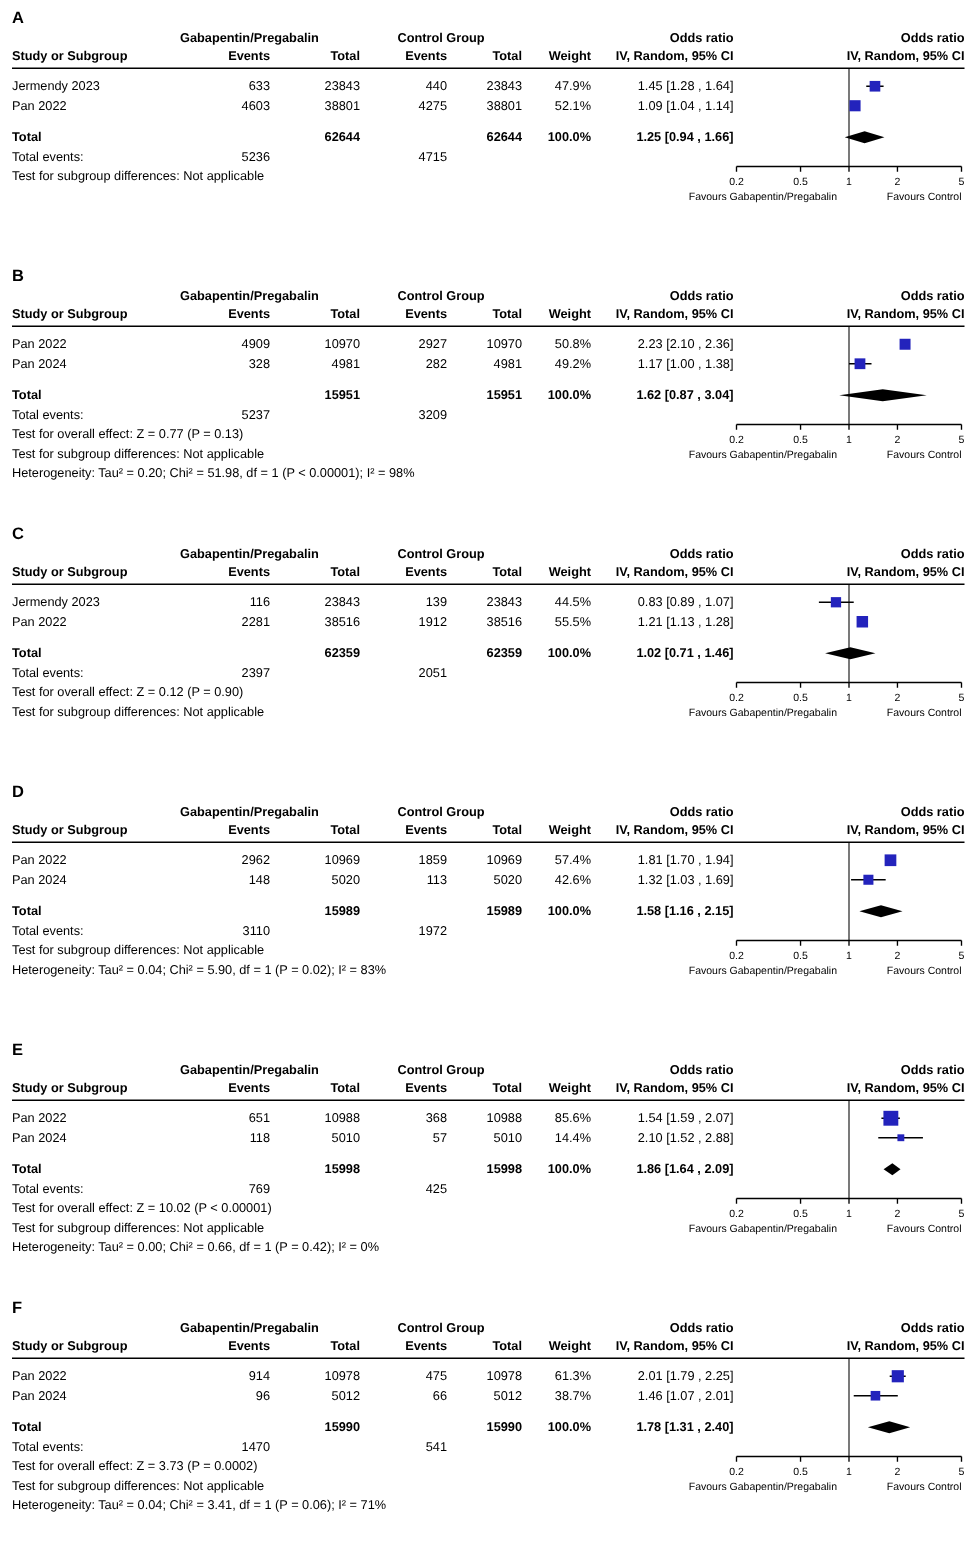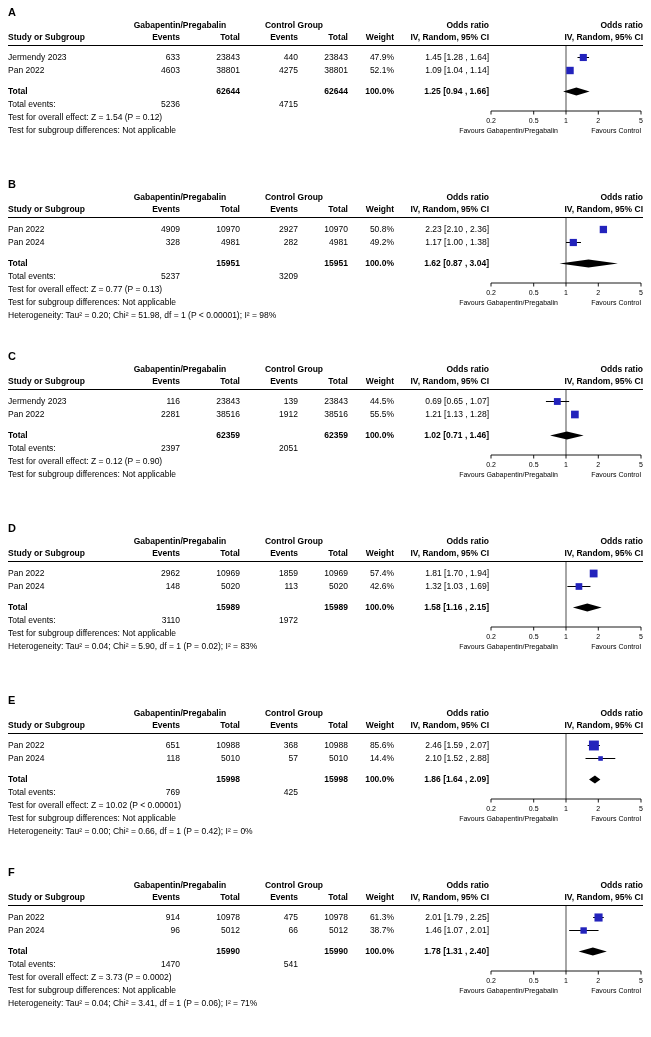--- a/index.html
+++ b/index.html
@@ -7,21 +7,21 @@
   body {
     width: 651px; height: 1037px;
     font-family: "Liberation Sans", "DejaVu Sans", sans-serif;
     font-size: 8.5px; color: #000;
     padding-top: 3px;
   }
   .panel { position: relative; height: 172px; padding: 2px 8px 0 8px; }
   .prow { display: grid; grid-template-columns: 112px 60px 60px 58px 50px 46px 95px 154px; line-height: 13px; }
   .c1{grid-column:1} .c2{grid-column:2} .c3{grid-column:3} .c4{grid-column:4}
   .c5{grid-column:5} .c6{grid-column:6} .c7{grid-column:7} .c8{grid-column:8}
-  .span23{grid-column:2/4;text-align:center} .span45{grid-column:4/6;text-align:center}
+  .span23{grid-column:2/4;} .span45{grid-column:4/6;text-align:center}
   .r{text-align:right} .ctr{text-align:right}
   .letter-row{height:14px;line-height:14px}
   .panel-letter{font-weight:bold;font-size:11px}
   .header1{line-height:12px;font-weight:bold}
   .header2{line-height:12px;font-weight:bold;border-bottom:1px solid #000;padding-bottom:2px}
   .rows{margin-top:5px}
   .study-row{height:13px}
   .total-row{margin-top:8px;font-weight:bold;height:13px}
   .events-row{height:13px}
   .foot{height:13px;line-height:13px}
@@ -81,21 +81,20 @@
       <div class="c5 r">62644</div>
       <div class="c6 r">100.0%</div>
       <div class="c7 ctr">1.25 [0.94 , 1.66]</div>
       <div class="c8"></div>
     </div>
     <div class="prow events-row">
       <div class="c1">Total events:</div>
       <div class="c2 r">5236</div>
       <div class="c4 r">4715</div>
     </div>
-    <div class="foot">Test for overall effect: Z = 1.54 (P = 0.12)</div>
     <div class="foot">Test for subgroup differences: Not applicable</div>
     <svg class="plot" viewBox="0 0 300 172">
         <line x1="221" y1="43" x2="221" y2="108" stroke="#000" stroke-width="0.7"></line>
         <line x1="146" y1="108" x2="296" y2="108" stroke="#000" stroke-width="0.9"></line>
         <line x1="146" y1="108" x2="146" y2="111.5" stroke="#000" stroke-width="0.9"></line>
         <text x="146" y="120" text-anchor="middle" font-size="7" fill="#000">0.2</text>
         <line x1="188.69925814449553" y1="108" x2="188.69925814449553" y2="111.5" stroke="#000" stroke-width="0.9"></line>
         <text x="188.69925814449553" y="120" text-anchor="middle" font-size="7" fill="#000">0.5</text>
         <line x1="221" y1="108" x2="221" y2="111.5" stroke="#000" stroke-width="0.9"></line>
         <text x="221" y="120" text-anchor="middle" font-size="7" fill="#000">1</text>
@@ -217,21 +216,21 @@
       <div class="c8 ctr">IV, Random, 95% CI</div>
     </div>
     <div class="rows">
         <div class="prow study-row">
     <div class="c1">Jermendy 2023</div>
     <div class="c2 r">116</div>
     <div class="c3 r">23843</div>
     <div class="c4 r">139</div>
     <div class="c5 r">23843</div>
     <div class="c6 r">44.5%</div>
-    <div class="c7 ctr">0.69 [0.65 , 1.07]</div>
+    <div class="c7 ctr">0.83 [0.89 , 1.07]</div>
     <div class="c8"></div>
   </div>
         <div class="prow study-row">
     <div class="c1">Pan 2022</div>
     <div class="c2 r">2281</div>
     <div class="c3 r">38516</div>
     <div class="c4 r">1912</div>
     <div class="c5 r">38516</div>
     <div class="c6 r">55.5%</div>
     <div class="c7 ctr">1.21 [1.13 , 1.28]</div>
@@ -379,21 +378,21 @@
       <div class="c8 ctr">IV, Random, 95% CI</div>
     </div>
     <div class="rows">
         <div class="prow study-row">
     <div class="c1">Pan 2022</div>
     <div class="c2 r">651</div>
     <div class="c3 r">10988</div>
     <div class="c4 r">368</div>
     <div class="c5 r">10988</div>
     <div class="c6 r">85.6%</div>
-    <div class="c7 ctr">2.46 [1.59 , 2.07]</div>
+    <div class="c7 ctr">1.54 [1.59 , 2.07]</div>
     <div class="c8"></div>
   </div>
         <div class="prow study-row">
     <div class="c1">Pan 2024</div>
     <div class="c2 r">118</div>
     <div class="c3 r">5010</div>
     <div class="c4 r">57</div>
     <div class="c5 r">5010</div>
     <div class="c6 r">14.4%</div>
     <div class="c7 ctr">2.10 [1.52 , 2.88]</div>

